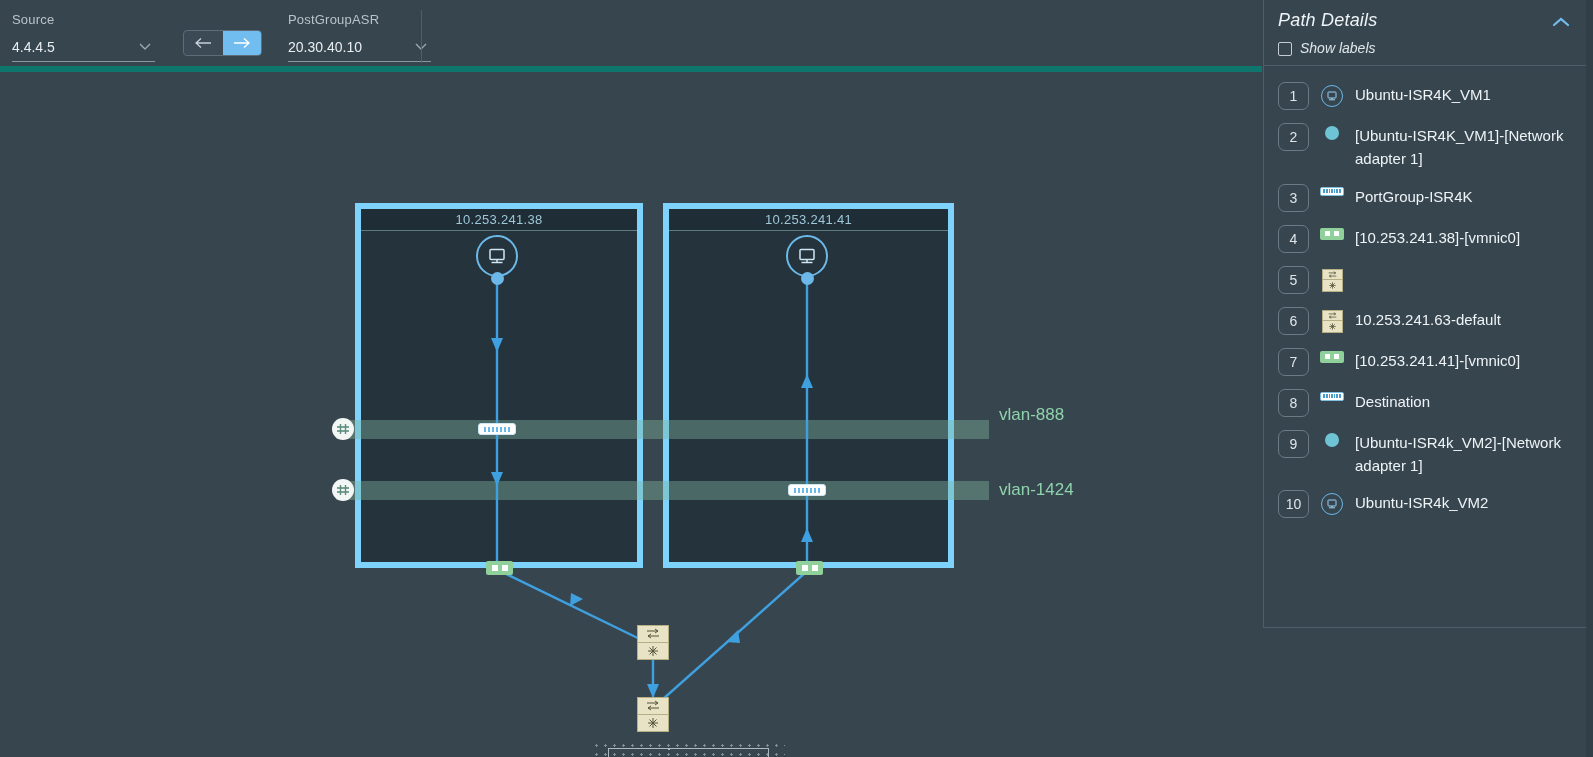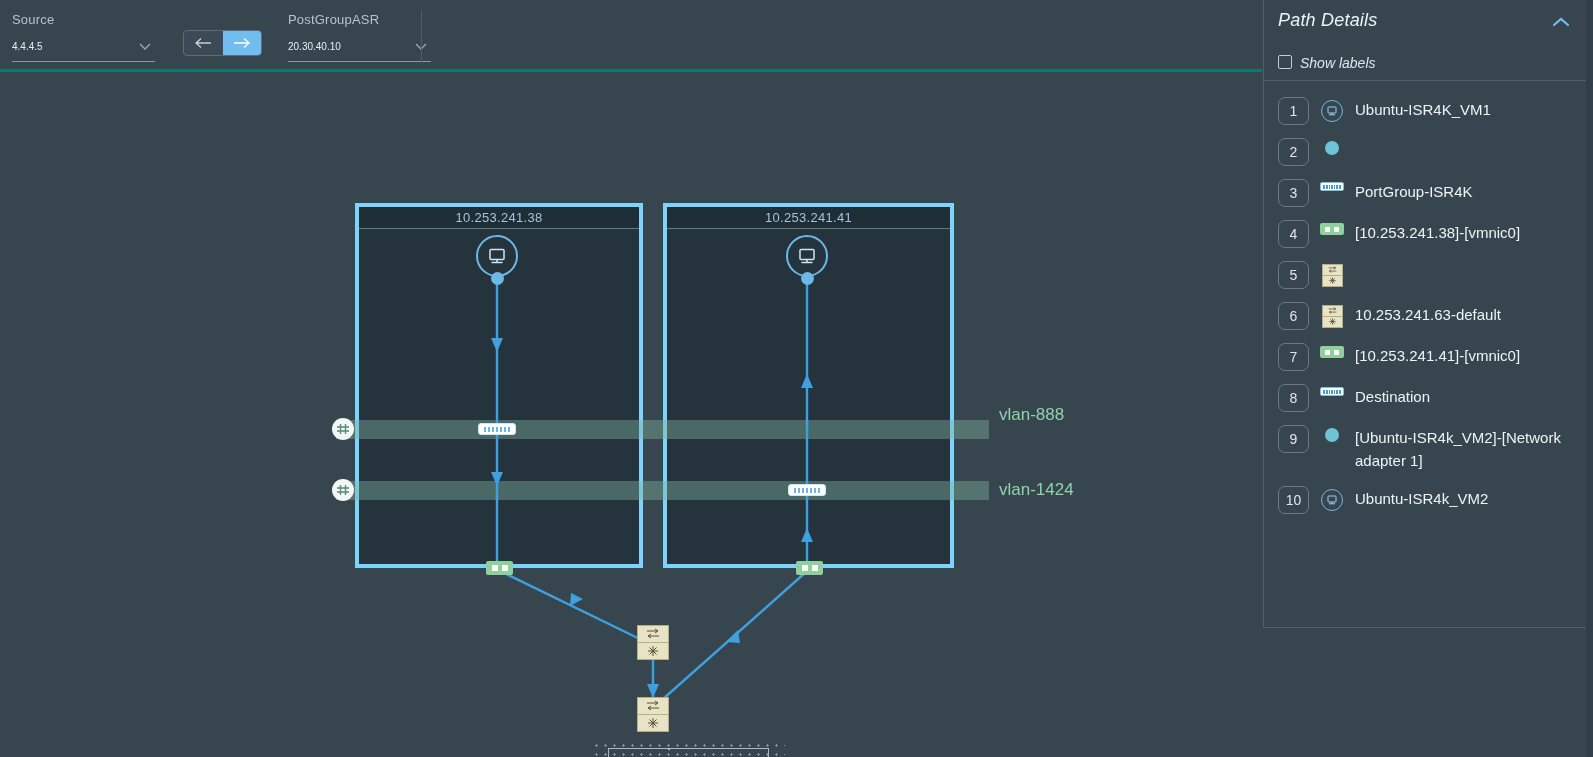--- a/index.html
+++ b/index.html
@@ -8,35 +8,35 @@
     background: #37454f;
     font-family: "Liberation Sans", sans-serif;
     overflow: hidden;
   }
   .app { position: relative; width: 1593px; height: 757px; background: #37454f; }
 
   
   .toolbar {
     position: absolute; left: 0; top: 0; width: 1262px; height: 72px;
     background: #37454f;
-    border-bottom: 3px solid #0f766e;
+    border-bottom: 6px solid #0f766e;
     display: flex; align-items: flex-start;
   }
   .field-group { position: relative; padding-top: 12px; }
   .field-label {
     font-size: 13px; color: #b9c3c9; letter-spacing: .2px;
     margin-bottom: 5px; display: block; font-weight: 400;
   }
   .field-input-wrap {
     position: relative; width: 143px; height: 30px;
     border-bottom: 1px solid #8a98a1;
     display: flex; align-items: center;
   }
   .field-value {
-    font-size: 10px; color: #e9eef1; background: transparent; border: 0;
+    font-size: 14px; color: #e9eef1; background: transparent; border: 0;
     outline: none; width: 110px; padding: 0; font-family: "Liberation Sans", sans-serif;
   }
   .caret-down {
     position: absolute; right: 2px; top: 6px; width: 16px; height: 16px;
   }
   .caret-down svg { display: block; }
 
   .src-group { margin-left: 12px; }
   .dst-group { margin-left: 26px; }
 
@@ -58,21 +58,21 @@
     background: #4f5e69;
   }
 
   
   .canvas {
     position: absolute; left: 0; top: 72px; width: 1262px; height: 685px;
     background: #37454f; overflow: hidden;
   }
 
   .host-box {
-    position: absolute; border: 4px solid #7dd3fc; background: #25333d;
+    position: absolute; border: 6px solid #7dd3fc; background: #25333d;
   }
   .host-hdr {
     height: 22px; background: #1f2d36; border-bottom: 1px solid #5d7d7c;
     display: flex; align-items: center; justify-content: center;
   }
   .host-title { font-size: 13px; color: #9ec7d8; letter-spacing: .3px; }
 
   
   .vlan-band {
     position: absolute; height: 19px; background: rgba(126,180,160,.42);
@@ -131,21 +131,21 @@
 
   
   .panel {
     position: absolute; left: 1263px; top: 0; width: 323px; height: 628px;
     border: 1px solid #4f5e69; border-top: 0; border-right: 0;
     background: #37454f;
   }
   .panel-hdr { padding: 10px 14px 9px 14px; border-bottom: 1px solid #4f5e69; position: relative; font-style: italic; }
   .panel-title { font-size: 18px; color: #eef3f6; font-weight: 400; letter-spacing: .2px; }
   .chev-up { position: absolute; right: 15px; top: 14px; cursor: pointer; }
-  .show-labels { display: flex; align-items: flex-start; gap: 8px; margin-top: 24px; cursor: pointer; }
+  .show-labels { display: flex; align-items: flex-end; gap: 8px; margin-top: 9px; cursor: pointer; }
   .cbox {
     width: 14px; height: 14px; border: 1.5px solid #c3ccd2; border-radius: 2px; background: transparent;
   }
   .show-labels span { font-size: 14px; color: #dfe6ea; }
 
   .panel-body { padding: 10px 14px 8px 14px; }
   .path-row { display: flex; align-items: flex-start; gap: 11px; padding: 6px 0 7px 0; }
   .step-num {
     flex: 0 0 auto; width: 31px; height: 28px; border-radius: 7px;
     border: 1px solid #6b7a85; display: flex; align-items: center; justify-content: center;
@@ -390,20 +390,21 @@
           </span>
         </div>
         <div class="step-text">Ubuntu-ISR4K_VM1</div>
       </div>
 
       <div class="path-row">
         <div class="step-num">2</div>
         <div class="step-icon">
             <span class="ic-dot"></span>
           </div>
+        <div class="step-text">[Ubuntu-ISR4K_VM1]-[Network adapter 1]</div>
       </div>
 
       <div class="path-row">
         <div class="step-num">3</div>
         <div class="step-icon">
           <span class="ic-pg">
               <i></i>
               <i></i>
               <i></i>
               <i></i>

